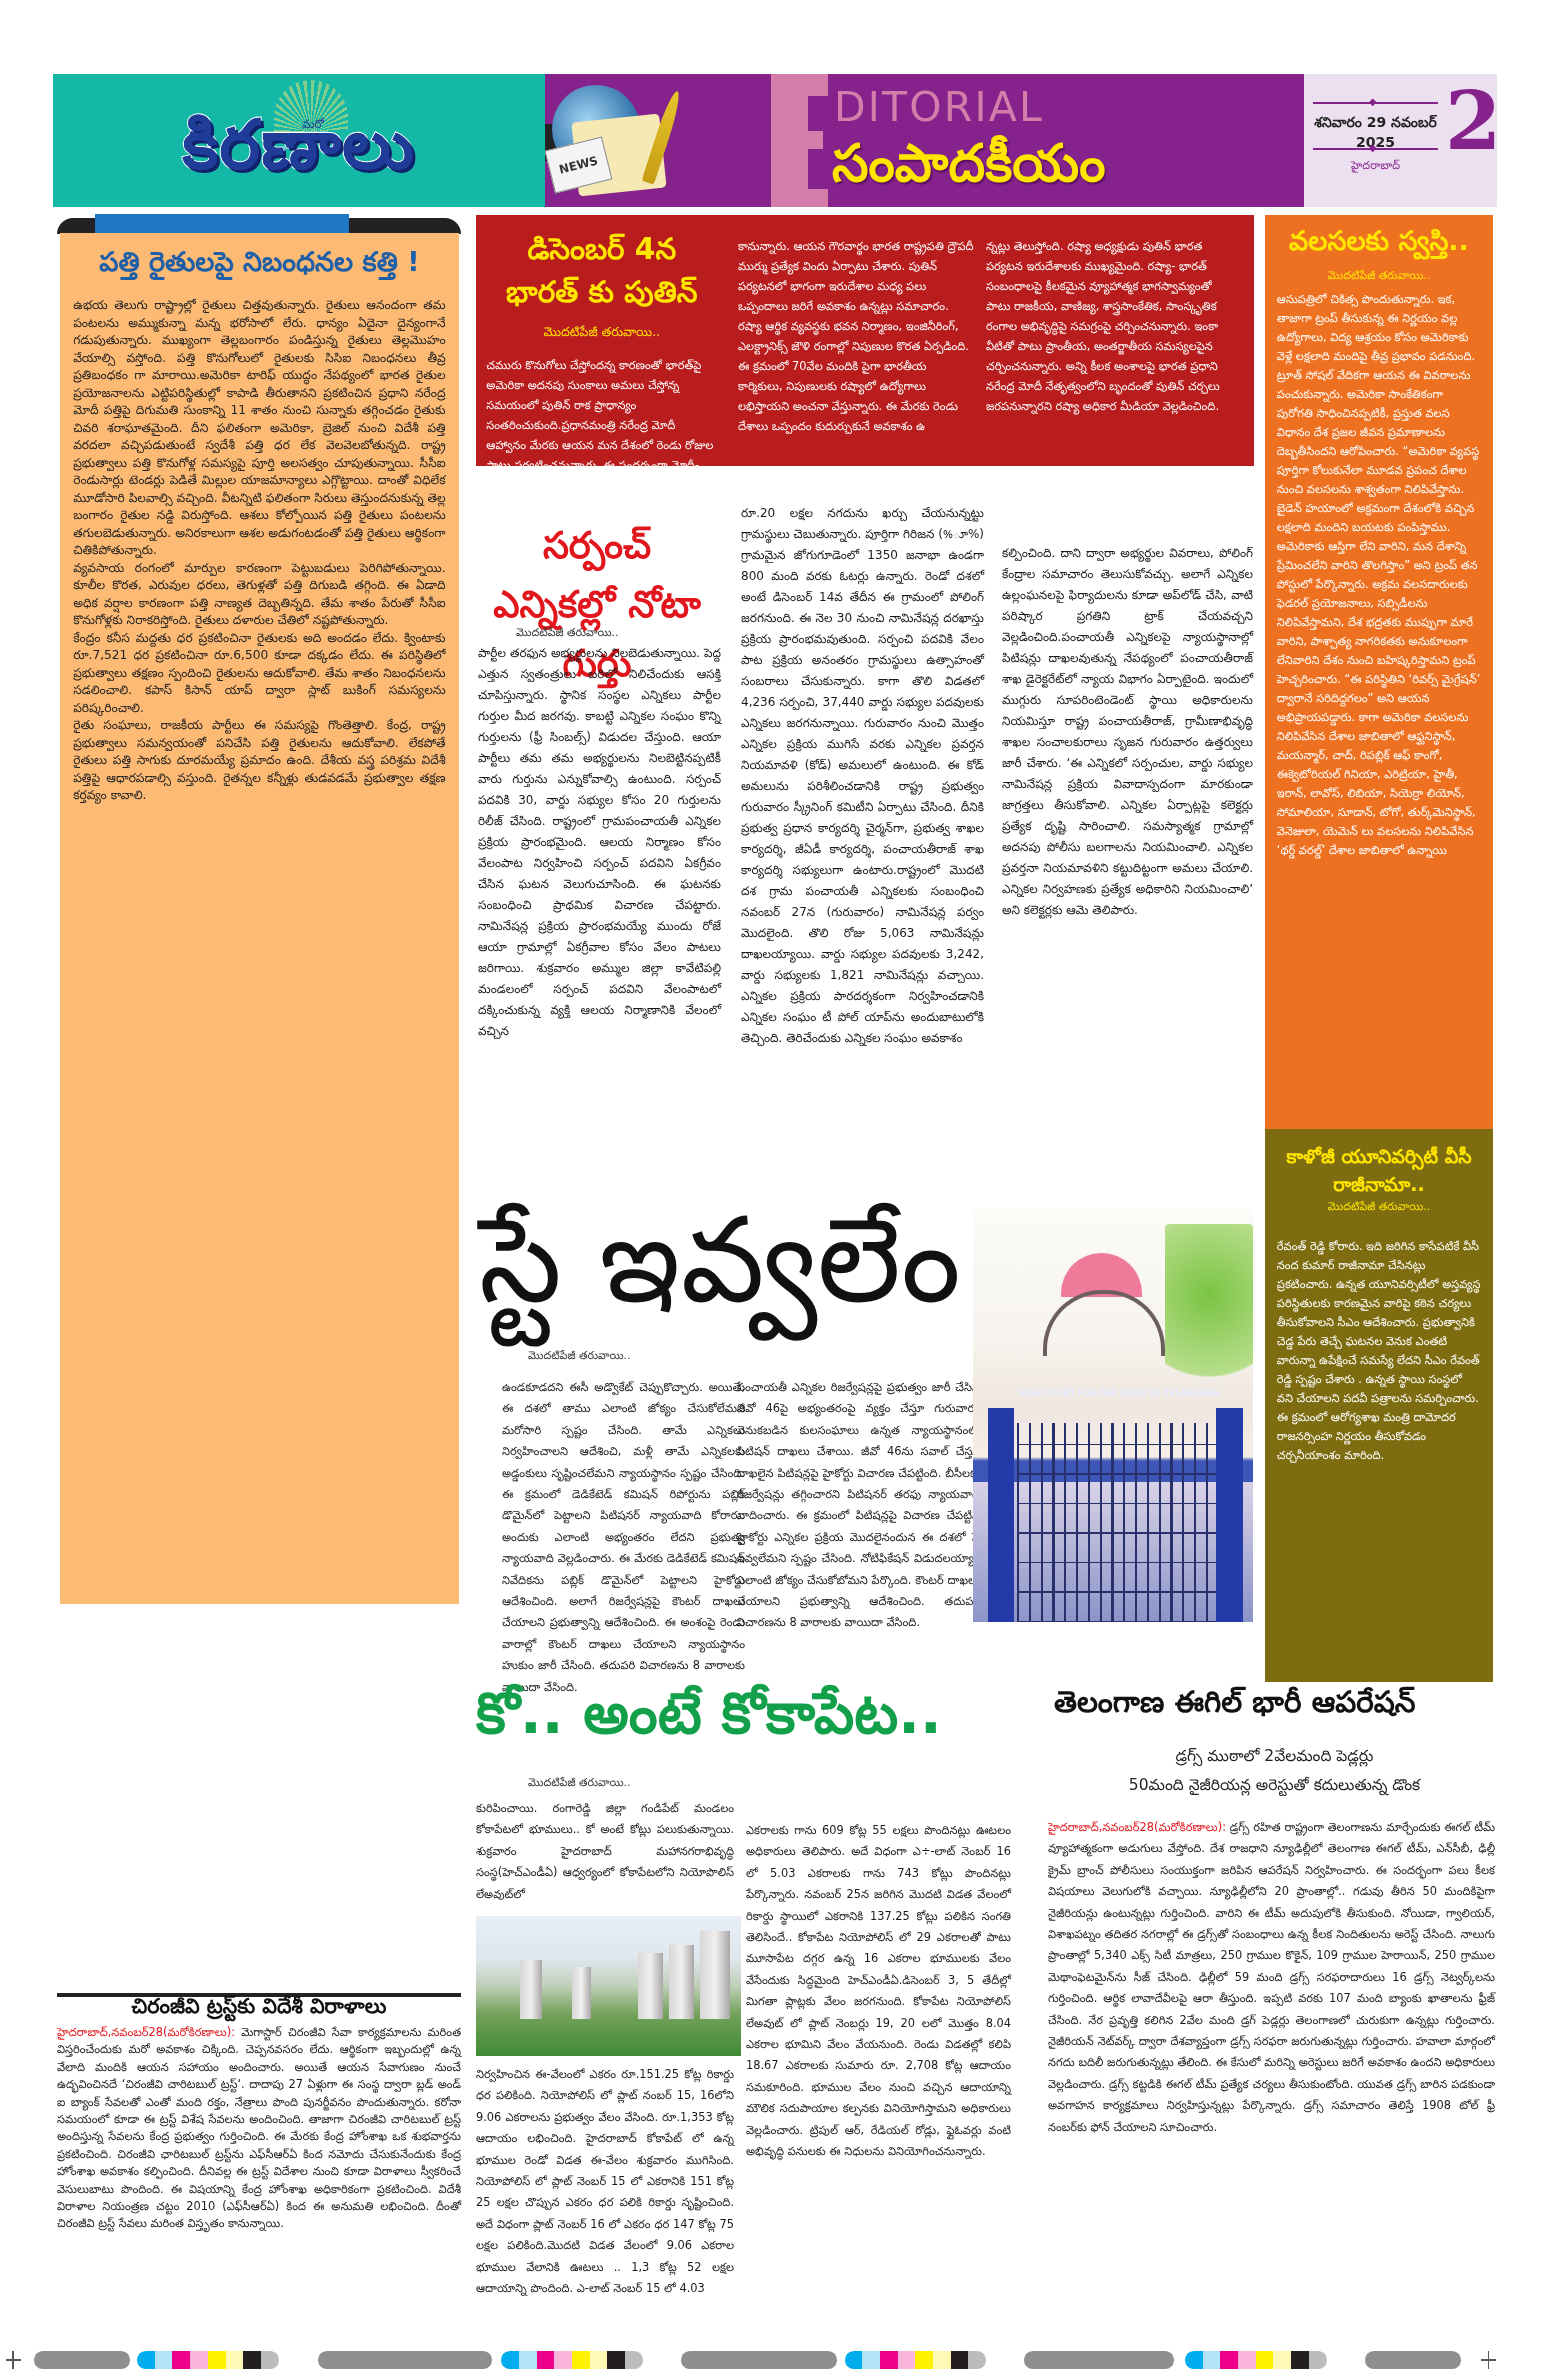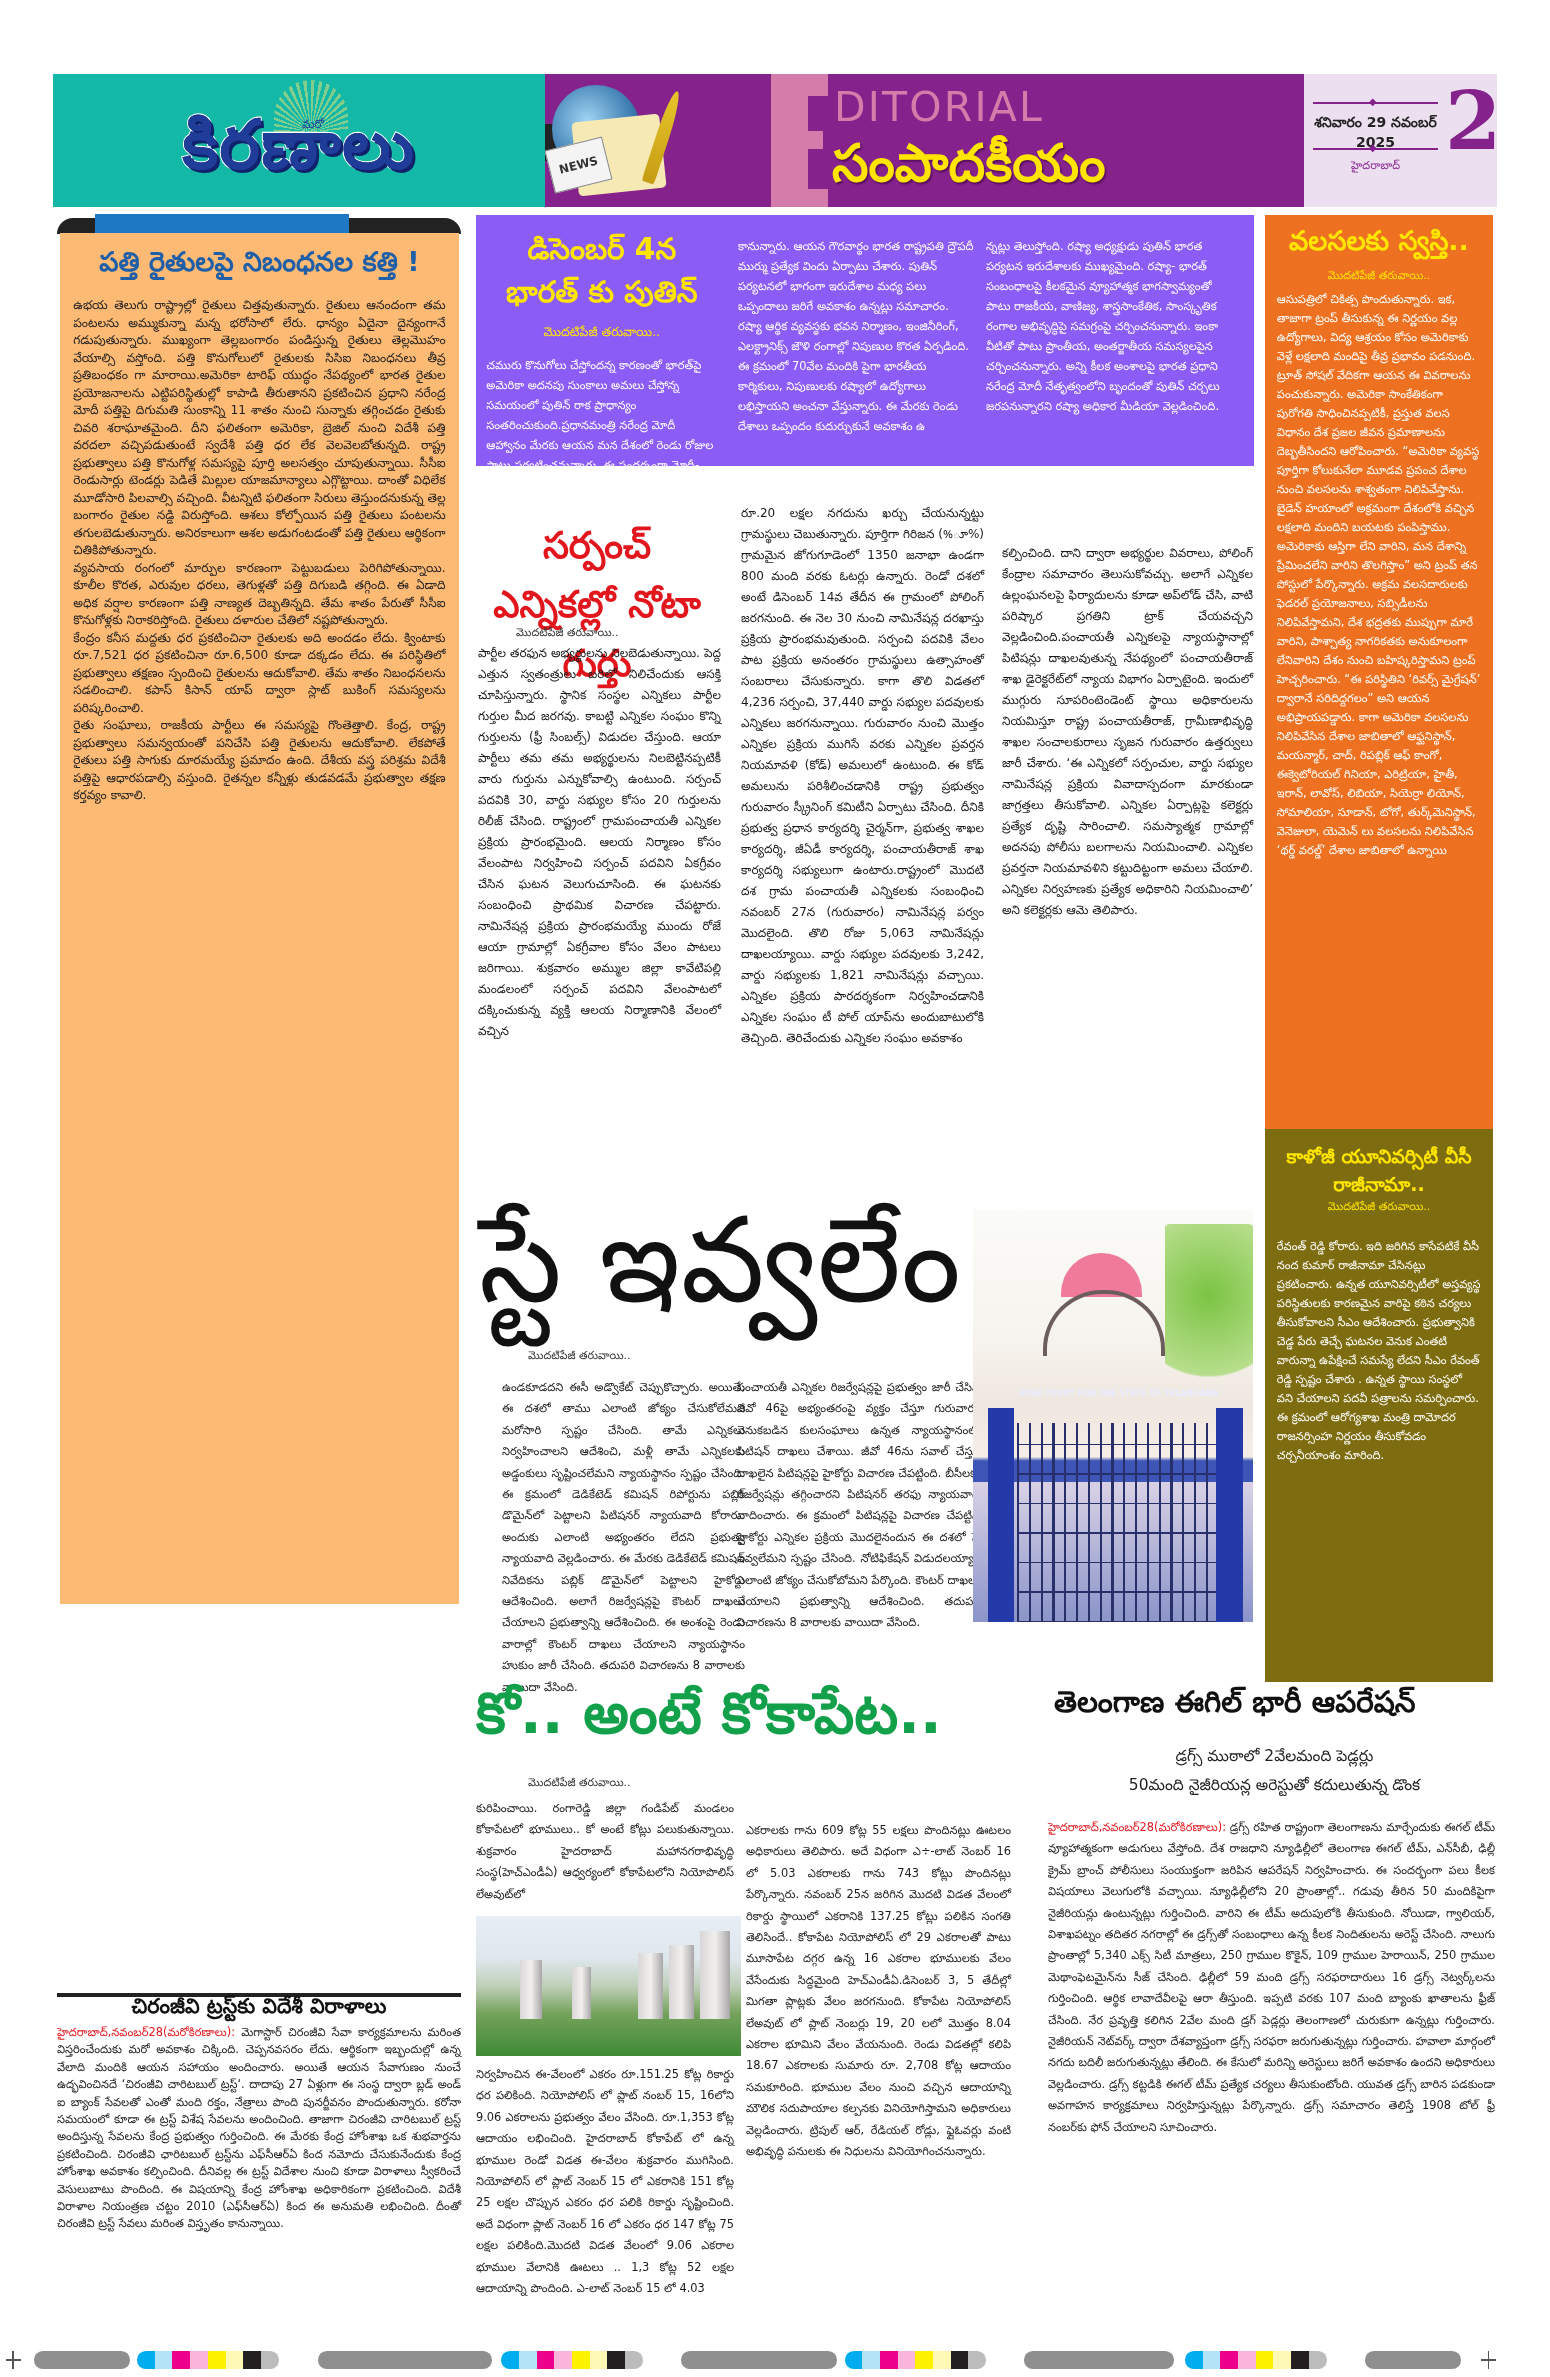--- a/index.html
+++ b/index.html
@@ -42,21 +42,21 @@
   
   #col-left { left: 57px; top: 214px; width: 404px; height: 1474px; }
   #left-tab { left: 0; top: 0; width: 404px; height: 19px; }
   #left-tab .black { position: absolute; top: 4.4px; width: 404px; height: 16px; background: #222; border-radius: 29.5px 29.5px 0 0; }
   #left-tab .blue { position: absolute; left: 38px; top: 0; width: 254px; height: 20.6px; background: #1f78c4; }
   #left-box { left: 2.9px; top: 19px; width: 399px; height: 1371px; background: #fdba74; padding: 10.3px 13.3px; }
   #left-title { font-size: 27px; font-weight: bold; color: #1f5fa8; text-align: center; margin: 2.9px 0 13.3px; }
   .left-body { font-size: 12.2px; line-height: 17.5px; text-align: justify; color: #222; }
 
   
-  #teal-box { left: 476px; top: 215px; width: 778px; height: 251px; background: #8b5cf6; color: #fff; }
+  #teal-box { left: 476px; top: 215px; width: 778px; height: 251px; background: #b91c1c; color: #fff; }
   #teal-title { left: 11.8px; top: 13.3px; width: 228px; font-size: 29.5px; font-weight: bold; color: #ffe500; text-align: center; line-height: 43px; }
   #teal-sub { left: 11.8px; top: 109px; width: 228px; font-size: 12.5px; color: #ffe500; text-align: center; }
   .teal-col { position: absolute; font-size: 11.4px; line-height: 20px; color: #fff; }
   #teal-c1 { left: 10.3px; top: 140px; width: 228px; }
   #teal-c2 { left: 262px; top: 20.6px; width: 236px; }
   #teal-c3 { left: 510px; top: 20.6px; width: 243px; }
 
   
   #orange-box { left: 1265px; top: 215px; width: 228px; height: 914px; background: #ee7121; color: #fff; padding: 10.3px 11.8px; }
   #orange-title { font-size: 27px; font-weight: bold; color: #ffe500; text-align: center; }

